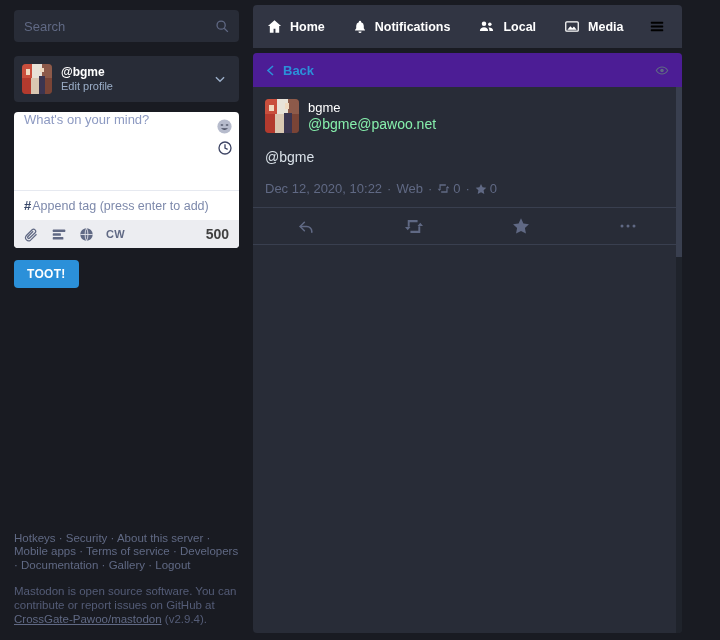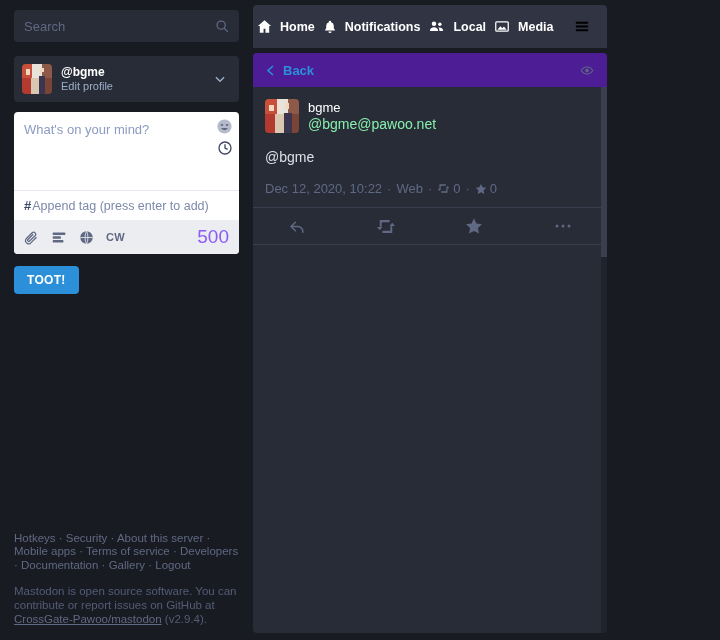--- a/index.html
+++ b/index.html
@@ -87,21 +87,21 @@
     margin-top: 10px;
     background: #fff;
     border-radius: 4px;
     overflow: hidden;
     display: flex;
     flex-direction: column;
   }
   .compose-textarea {
     position: relative;
     min-height: 78px;
-    padding: 10px 34px 6px 10px;
+    padding: 0 34px 6px 10px;
   }
   .compose-placeholder {
     color: #8d9ac2;
     font-size: 13px;
   }
   .compose-side-icons {
     position: absolute;
     top: 6px; right: 6px;
     display: flex; flex-direction: column;
     align-items: center; gap: 5px;
@@ -123,21 +123,21 @@
     align-items: center;
     gap: 12px;
   }
   .tb-icon { display: flex; color: #606984; }
   .cw-btn {
     color: #606984; font-size: 11px; font-weight: bold;
     letter-spacing: .2px;
   }
   .char-count {
     margin-left: auto;
-    color: #8b5cf6; font-size: 19px; font-weight: normal;
+    color: #404040; font-size: 14px; font-weight: bold;
   }
 
   .toot-row { display: flex; margin-top: 12px; }
   .toot-btn {
     background: #2b90d9;
     color: #fff;
     border: none;
     font-family: "Liberation Sans", sans-serif;
     font-size: 12px;
     font-weight: bold;
@@ -179,21 +179,21 @@
     background: #313543;
     border-radius: 4px 4px 0 0;
     height: 43px;
     display: flex;
     align-items: stretch;
   }
   .tab {
     display: flex;
     align-items: center;
     gap: 8px;
-    padding: 0 4px;
+    padding: 0 14px;
     color: #fff;
     font-size: 12.5px;
     font-weight: bold;
     cursor: pointer;
     white-space: nowrap;
     justify-content: flex-end;
   }
   .tab .ticon { display: flex; }
   .tab-spacer { flex: 1; }
   .burger { display: flex; align-items: center; padding: 0 16px 0 10px; }

